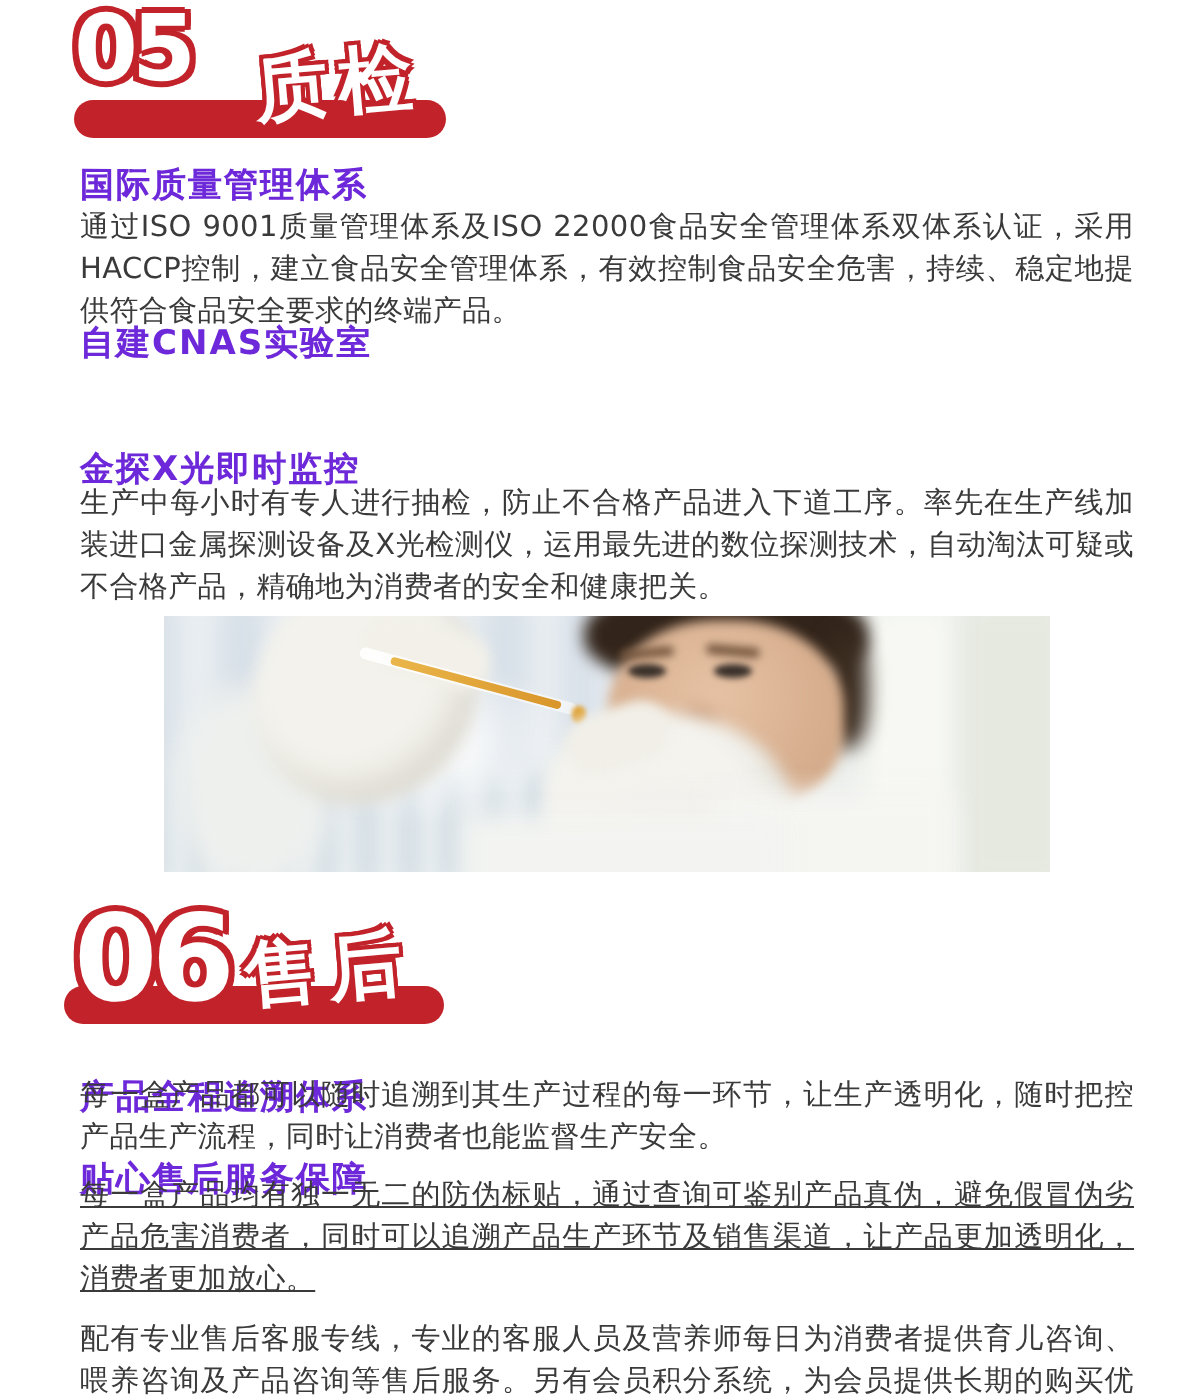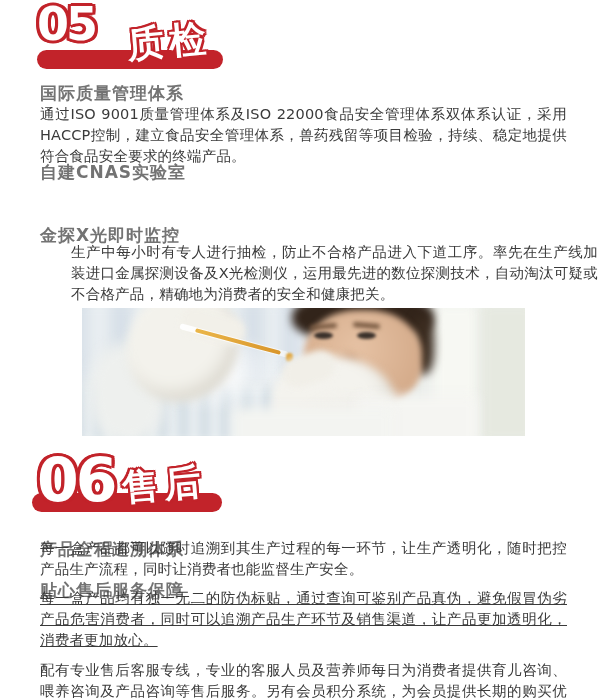--- a/index.html
+++ b/index.html
@@ -27,30 +27,30 @@
   #badge-quality{left:35px;top:5px;width:195px;height:66px;}
   #badge-quality .bar{left:2px;top:45px;width:186px;height:19px;}
   #badge-quality .num{left:2px;top:-4px;font-size:46px;}
   #badge-quality .label{left:92px;top:18px;font-size:37px;}
   #badge-aftersales{left:32px;top:452px;width:195px;height:64px;}
   #badge-aftersales .bar{left:0px;top:41px;width:190px;height:19px;}
   #badge-aftersales .num{left:5px;top:-2px;font-size:60px;}
   #badge-aftersales .label{left:90px;top:14px;font-size:37px;}
   
   .sec-h{
-    position:absolute;left:40px;color:#737373;font-size:17px;font-weight:bold;
+    position:absolute;left:40px;color:#6d28d9;font-size:17px;font-weight:bold;
     letter-spacing:1px;line-height:18px;white-space:nowrap;
   }
   .sec-b{
     position:absolute;left:40px;width:527px;color:#3a3a3a;font-size:14.5px;
     line-height:21px;text-align:justify;letter-spacing:0.2px;
   }
   #h1{top:84px;}  #b1{top:104px;}
   #h2{top:163px;} #b2{top:183px;}
-  #h3{top:226px;} #b3{top:242px;margin-left:31px;}
+  #h3{top:226px;} #b3{top:242px;}
   #h4{top:520px;margin-top:20px;} #b4{top:538px;}
   #h5{top:581px;} #b5{top:588px;text-decoration:underline;}
   #h6{top:641px;} #b6{top:660px;}
   
   .photo{
     position:absolute;left:82px;top:308px;width:443px;height:128px;overflow:hidden;
     background:linear-gradient(100deg,#dfe6ee 0%,#edf1f2 30%,#f1f2ee 55%,#e7eae2 78%,#ecuee8 100%);
     background-color:#ecefec;
   }
   .photo div{position:absolute;}
@@ -118,21 +118,21 @@
 
 <div class="page">
 
   <div class="badge" id="badge-quality">
     <div class="bar"></div>
     <span class="num">05</span>
     <span class="label">质检</span>
   </div>
 
   <div class="sec-h" id="h1">国际质量管理体系</div>
-  <div class="sec-b" id="b1">通过ISO 9001质量管理体系及ISO 22000食品安全管理体系双体系认证，采用HACCP控制，建立食品安全管理体系，兽药残留等项目检验，持续、稳定地提供符合食品安全要求的终端产品。</div>
+  <div class="sec-b" id="b1">通过ISO 9001质量管理体系及ISO 22000食品安全管理体系双体系认证，采用HACCP控制，建立食品安全管理体系，有效控制食品安全危害，持续、稳定地提供符合食品安全要求的终端产品。</div>
 
   <div class="sec-h" id="h2">自建CNAS实验室</div>
 
   <div class="sec-h" id="h3">金探X光即时监控</div>
   <div class="sec-b" id="b3">生产中每小时有专人进行抽检，防止不合格产品进入下道工序。率先在生产线加装进口金属探测设备及X光检测仪，运用最先进的数位探测技术，自动淘汰可疑或不合格产品，精确地为消费者的安全和健康把关。</div>
 
   <div class="photo">
     <div class="ph-shelf"></div>
     <div class="ph-shelf2"></div>
     <div class="ph-tubes"></div>

